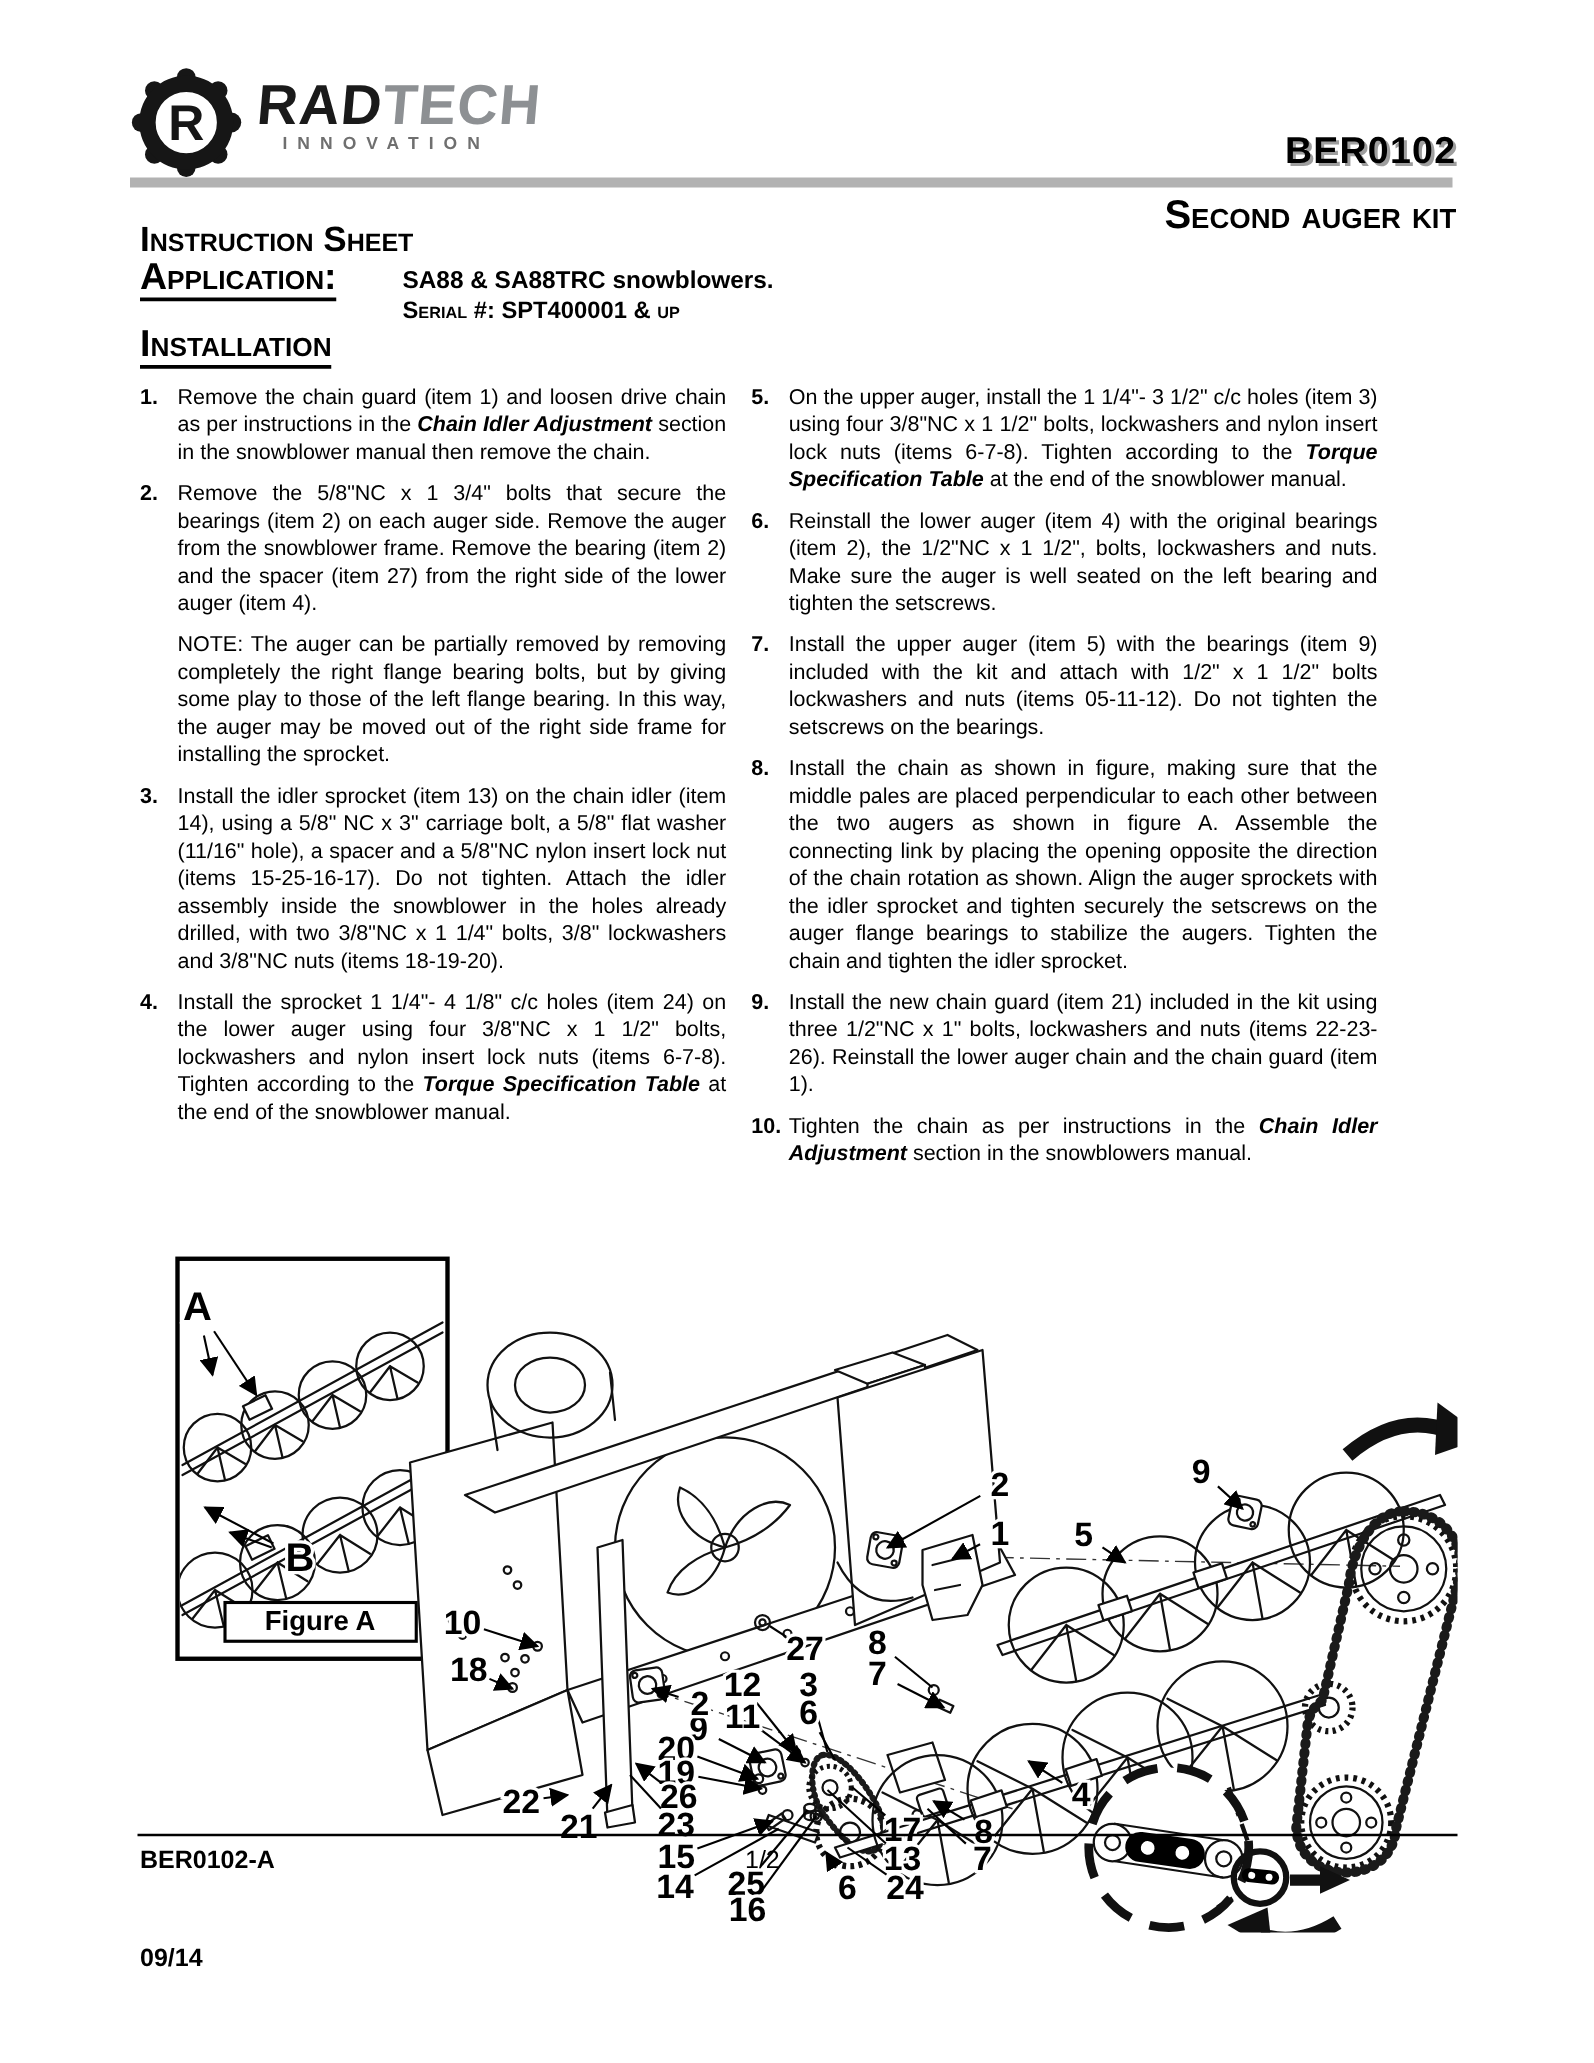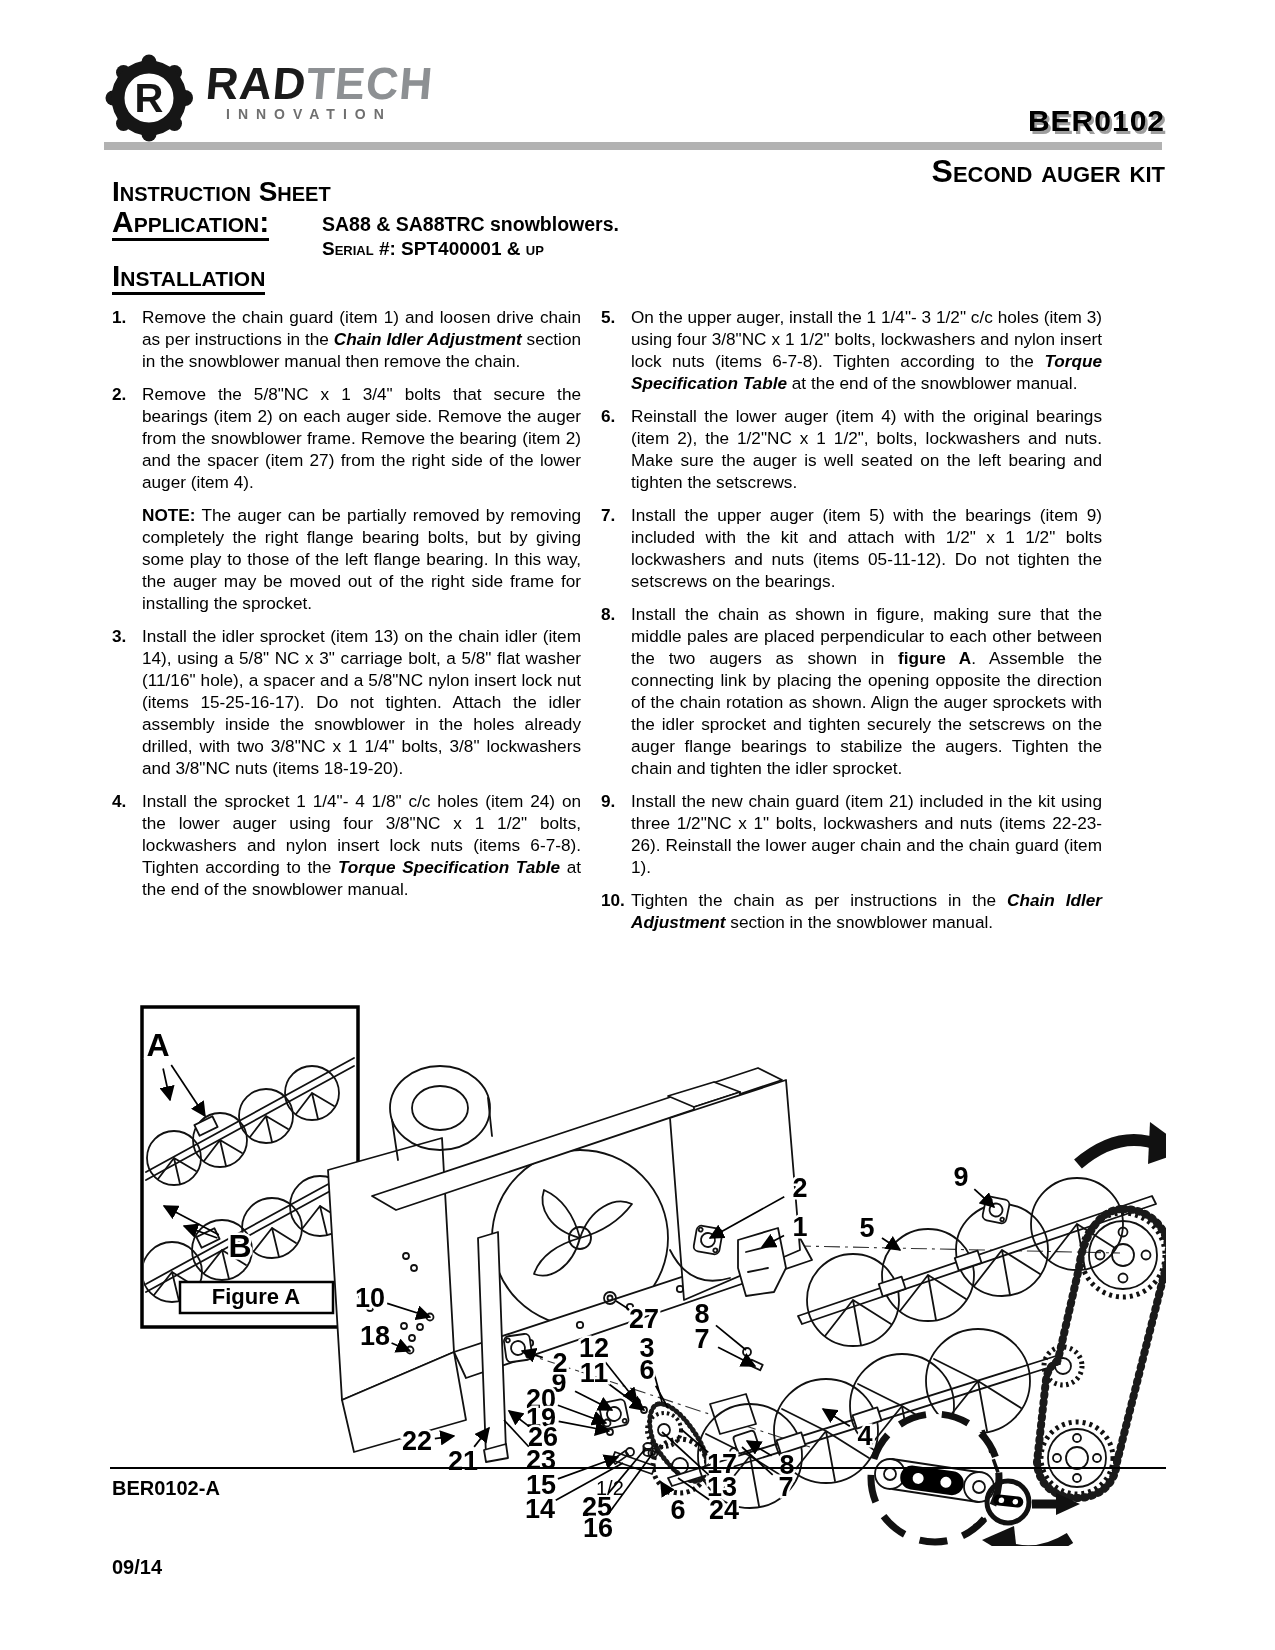--- a/index.html
+++ b/index.html
@@ -24,21 +24,21 @@
   .app-models{position:absolute;left:210px;top:7px;font-size:19.5px;font-weight:700;}
   .app-serial{position:absolute;left:210px;top:32px;font-size:19px;font-weight:700;font-variant:small-caps;}
   .install-title{position:absolute;left:112px;top:260px;display:inline-block;font-size:30px;font-weight:700;
              font-variant:small-caps;border-bottom:3.5px solid #000;line-height:1.05;}
   
   .col{position:absolute;top:306px;font-size:17.2px;line-height:22px;text-align:justify;}
   .col-left{left:112px;width:469px;}
   .col-right{left:601px;width:501px;}
   .step{position:relative;padding-left:30px;margin-bottom:11px;}
   .step .num{position:absolute;left:0;top:0;font-weight:700;}
-  .b{font-weight:700;}
+  .b{font-weight:400;}
   .bi{font-weight:700;font-style:italic;}
   
   .figure{position:absolute;left:110px;top:1000px;width:1056px;height:546px;}
   .art{stroke:#111;fill:none;stroke-width:1.8;stroke-linejoin:round;stroke-linecap:round;}
   .artf{fill:#fff;stroke:#111;stroke-width:1.8;stroke-linejoin:round;}
   .cl{stroke:#333;stroke-width:1.1;stroke-dasharray:16 5 3 5;fill:none;}
   .chain-base{stroke:#555;stroke-width:3;fill:none;}
   .chain-dots{stroke:#1a1a1a;stroke-width:8;stroke-dasharray:1.5 6;stroke-linecap:round;fill:none;}
   .teeth{stroke:#111;stroke-width:5;stroke-dasharray:3 4;fill:none;}
   .thick{fill:#111;stroke:none;}
@@ -102,21 +102,21 @@
       <div class="step note"><span class="num"></span><span><span class="b">NOTE:</span><span> The auger can be partially removed by removing completely the right flange bearing bolts, but by giving some play to those of the left flange bearing. In this way, the auger may be moved out of the right side frame for installing the sprocket.</span></span></div>
       <div class="step"><span class="num">3.</span><span><span>Install the idler sprocket (item 13) on the chain idler (item 14), using a 5/8" NC x 3" carriage bolt, a 5/8" flat washer (11/16" hole), a spacer and a 5/8"NC nylon insert lock nut (items 15-25-16-17). Do not tighten. Attach the idler assembly inside the snowblower in the holes already drilled, with two 3/8"NC x 1 1/4" bolts, 3/8" lockwashers and 3/8"NC nuts (items 18-19-20).</span></span></div>
       <div class="step"><span class="num">4.</span><span><span>Install the sprocket 1 1/4"- 4 1/8" c/c holes (item 24) on the lower auger using four 3/8"NC x 1 1/2" bolts, lockwashers and nylon insert lock nuts (items 6-7-8). Tighten according to the </span><span class="bi">Torque Specification Table</span><span> at the end of the snowblower manual.</span></span></div>
     </div>
   <div class="col col-right" id="col-right">
       <div class="step"><span class="num">5.</span><span><span>On the upper auger, install the 1 1/4"- 3 1/2" c/c holes (item 3) using four 3/8"NC x 1 1/2" bolts, lockwashers and nylon insert lock nuts (items 6-7-8). Tighten according to the </span><span class="bi">Torque Specification Table</span><span> at the end of the snowblower manual.</span></span></div>
       <div class="step"><span class="num">6.</span><span><span>Reinstall the lower auger (item 4) with the original bearings (item 2), the 1/2"NC x 1 1/2", bolts, lockwashers and nuts. Make sure the auger is well seated on the left bearing and tighten the setscrews.</span></span></div>
       <div class="step"><span class="num">7.</span><span><span>Install the upper auger (item 5) with the bearings (item 9) included with the kit and attach with 1/2" x 1 1/2" bolts lockwashers and nuts (items 05-11-12). Do not tighten the setscrews on the bearings.</span></span></div>
       <div class="step"><span class="num">8.</span><span><span>Install the chain as shown in figure, making sure that the middle pales are placed perpendicular to each other between the two augers as shown in </span><span class="b">figure A</span><span>. Assemble the connecting link by placing the opening opposite the direction of the chain rotation as shown. Align the auger sprockets with the idler sprocket and tighten securely the setscrews on the auger flange bearings to stabilize the augers. Tighten the chain and tighten the idler sprocket.</span></span></div>
       <div class="step"><span class="num">9.</span><span><span>Install the new chain guard (item 21) included in the kit using three 1/2"NC x 1" bolts, lockwashers and nuts (items 22-23-26). Reinstall the lower auger chain and the chain guard (item 1).</span></span></div>
-      <div class="step"><span class="num">10.</span><span><span>Tighten the chain as per instructions in the </span><span class="bi">Chain Idler Adjustment</span><span> section in the snowblower manual.</span></span></div>
+      <div class="step"><span class="num">10.</span><span><span>Tighten the chain as per instructions in the </span><span class="bi">Chain Idler Adjustment</span><span> section in the snowblowers manual.</span></span></div>
     </div>
 
   <div class="figure">
     <svg id="fig-svg" width="1056" height="546" viewBox="0 0 1056 546">
       <defs>
         <marker id="ah" viewBox="0 0 10 10" refX="9" refY="5" markerWidth="9" markerHeight="9" orient="auto-start-reverse">
           <path d="M0,0 L10,5 L0,10 z" fill="#000"></path>
         </marker>
         <clipPath id="figAclip">
             <rect x="34" y="9" width="212" height="316"></rect>

